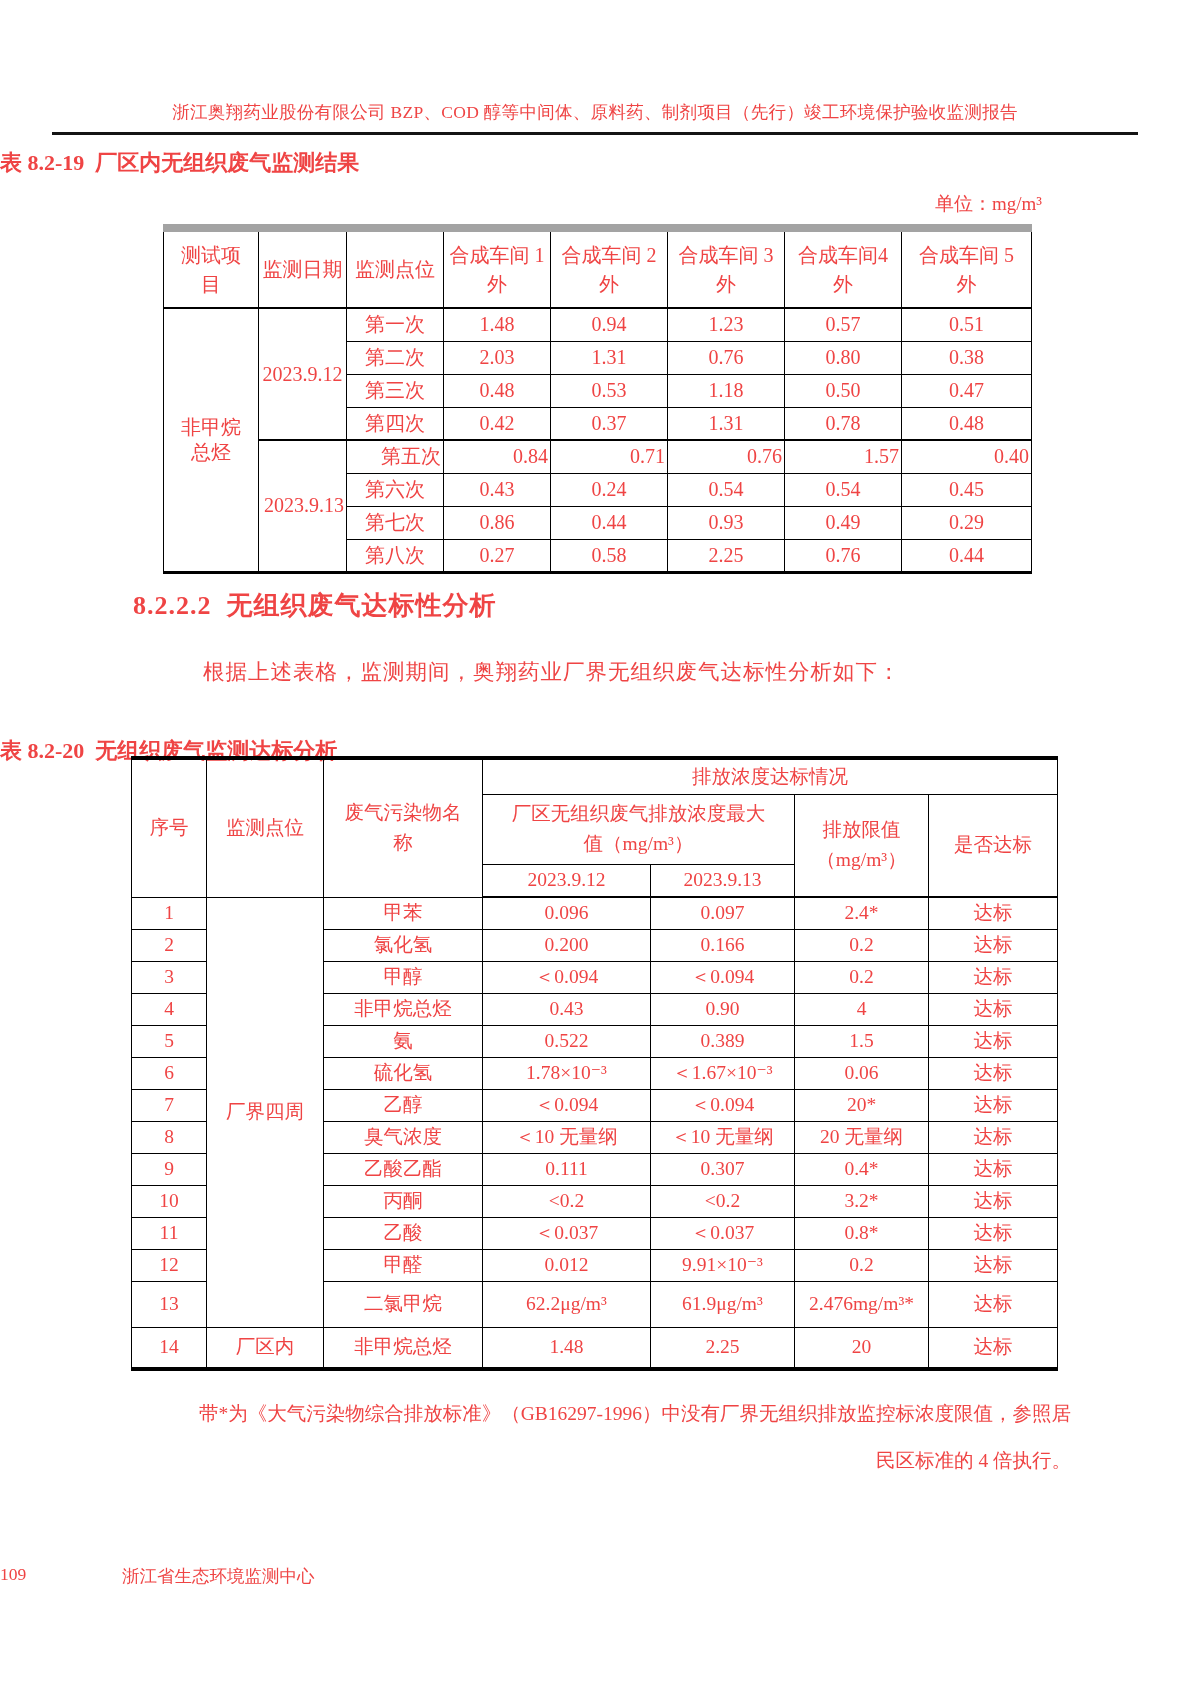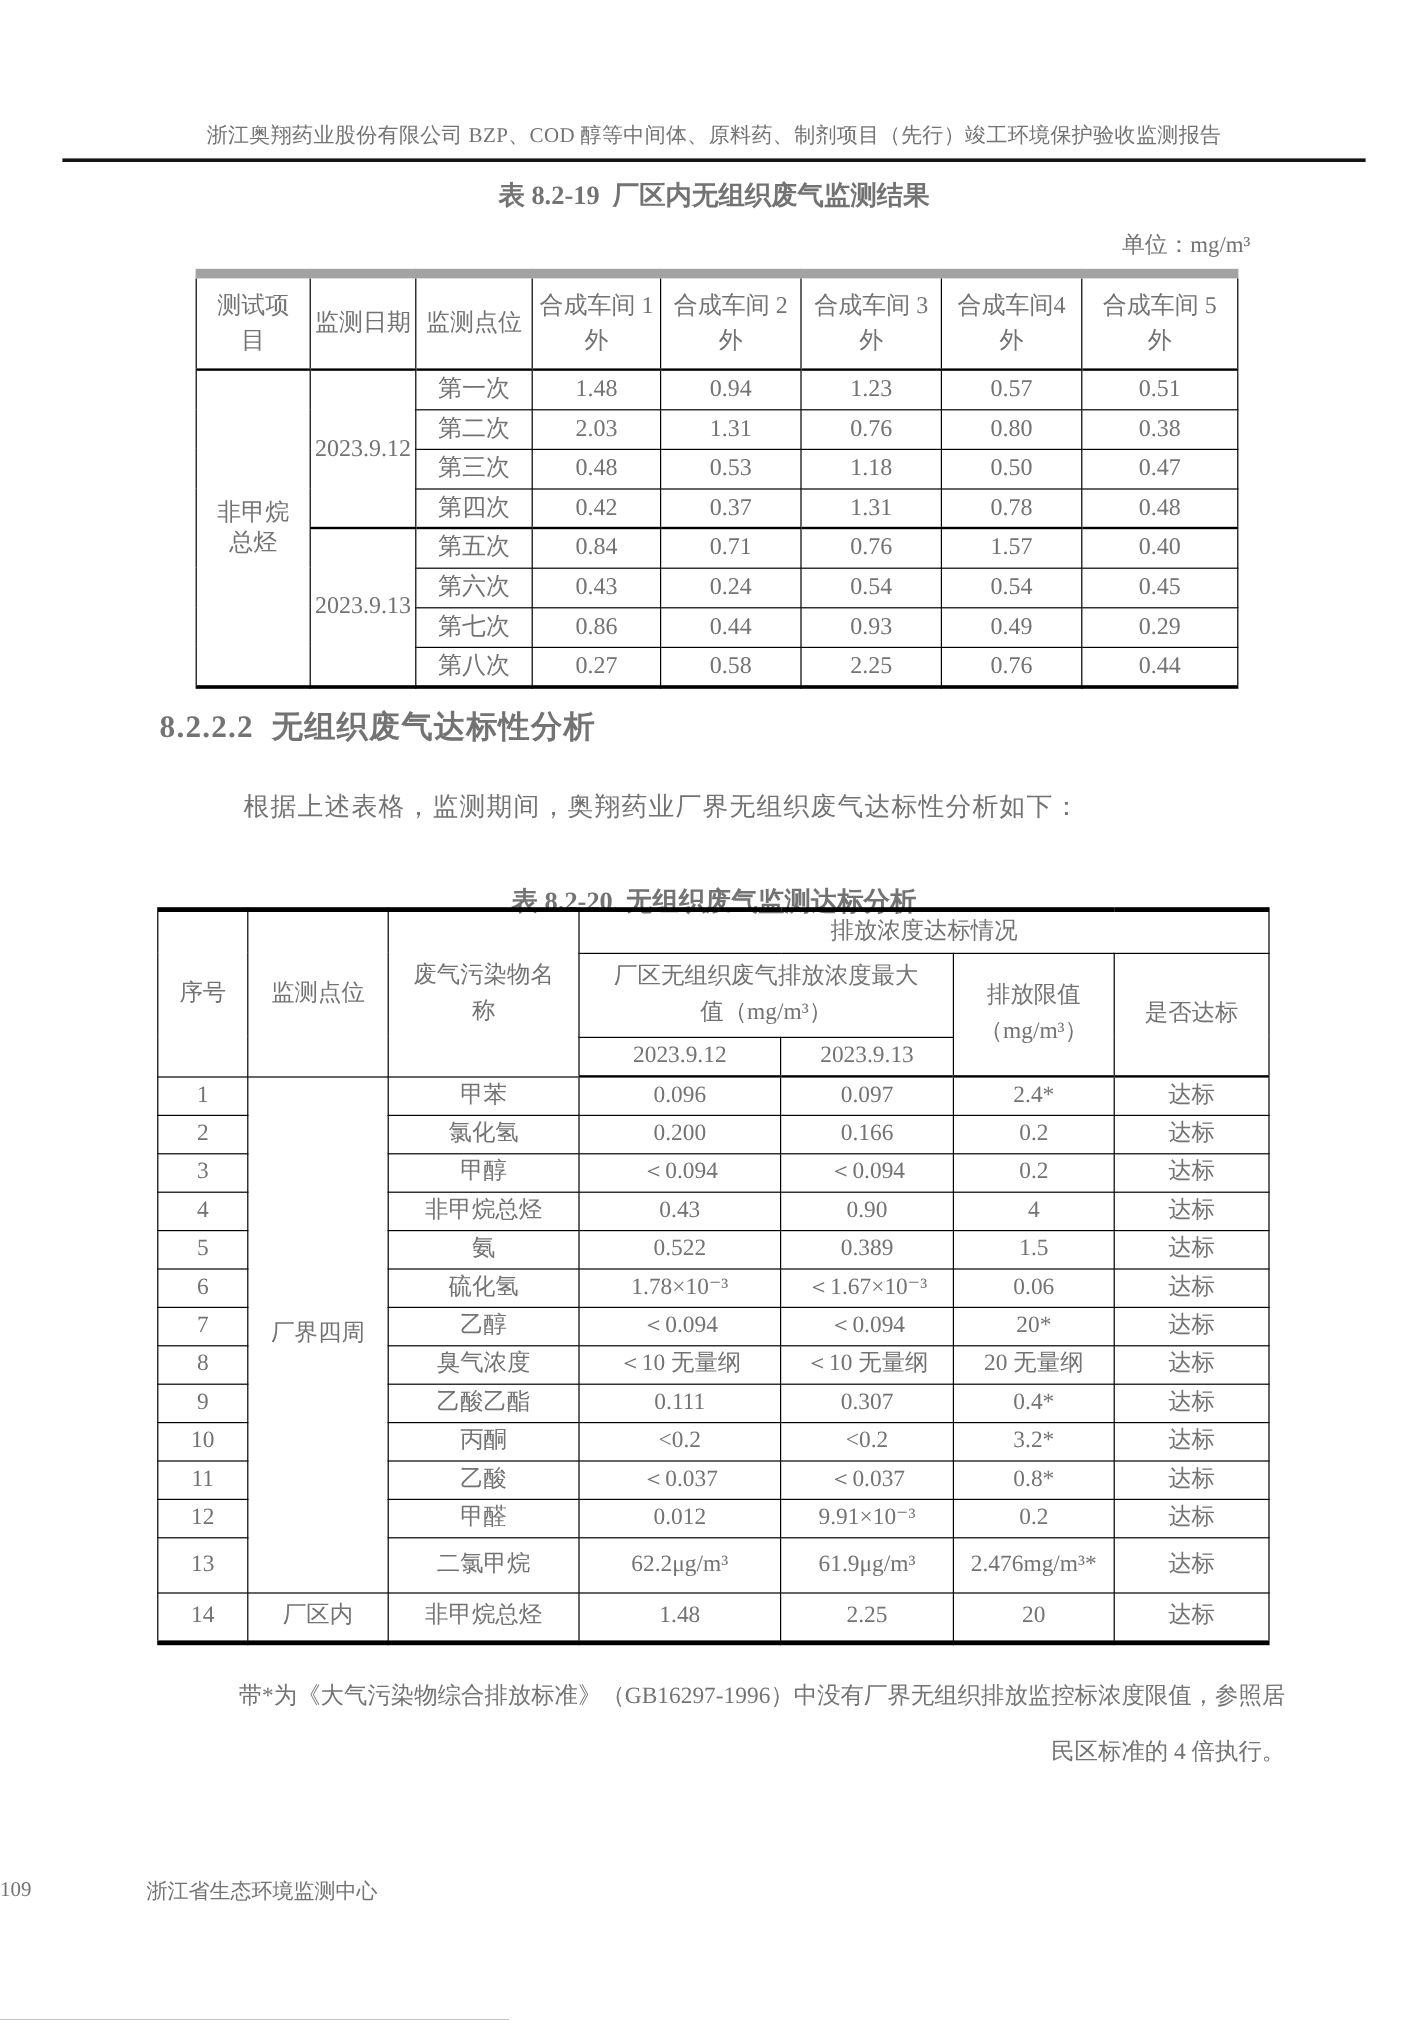--- a/index.html
+++ b/index.html
@@ -3,42 +3,42 @@
 <meta charset="utf-8">
 <style>
   html, body { margin: 0; padding: 0; background: #9e9e9e; }
   .page {
     position: relative;
     width: 1190px;
     height: 1683px;
     margin: 0 auto;
     background: #ffffff;
     font-family: "Liberation Serif", "DejaVu Serif", serif;
-    color: #737373;
+    color: #ef4444;
     overflow: hidden;
   }
   .abs { position: absolute; }
 
   
   .doc-header {
     top: 100px; left: 0; width: 1190px;
     text-align: center;
     font-size: 17.5px;
     letter-spacing: 0.3px;
     white-space: pre;
   }
   .header-rule {
     top: 132px; left: 52px; width: 1086px; height: 3px;
     background: #141414;
   }
 
   
   .t1-title, .t2-title {
     left: 0; width: 1190px;
-    text-align: center;
+    text-align: left;
     font-size: 22px;
     font-weight: bold;
     white-space: pre;
   }
   .t1-title { top: 148px; }
   .t2-title { top: 713px; margin-top: 23px; }
   .unit-label {
     top: 191px; right: 148px;
     font-size: 19px;
     white-space: pre;
@@ -79,21 +79,21 @@
     line-height: 1.25;
     overflow: hidden;
   }
 
   
   table.t1 { left: 163px; top: 224px; width: 868px;
              border-top: 8px solid #a3a3a3; border-bottom: 3px solid #000; }
   table.t1 tr.t1-hd { height: 80px; }
   table.t1 tr.t1-hd td { border-bottom: 2px solid #000; line-height: 29px; }
   table.t1 tr { height: 33px; }
-  table.t1 tr.grp2 td { border-top: 2px solid #000; }
+  table.t1 tr.grp2 td { border-top: 2px solid #000; text-align: right; }
 
   
   table.t2 { left: 131px; top: 756px; width: 926px;
              border-top: 4px solid #000; border-bottom: 4px solid #000; }
   table.t2 td { font-size: 19.5px; }
   table.t2 tr.t2-h1 { height: 36px; }
   table.t2 tr.t2-h2 { height: 70px; }
   table.t2 tr.t2-h2 td, table.t2 td.two-line { line-height: 30px; }
   table.t2 tr.t2-h3 { height: 33px; }
   table.t2 tr.t2-h3 td, table.t2 td.hd-thick { border-bottom: 2px solid #000; }

